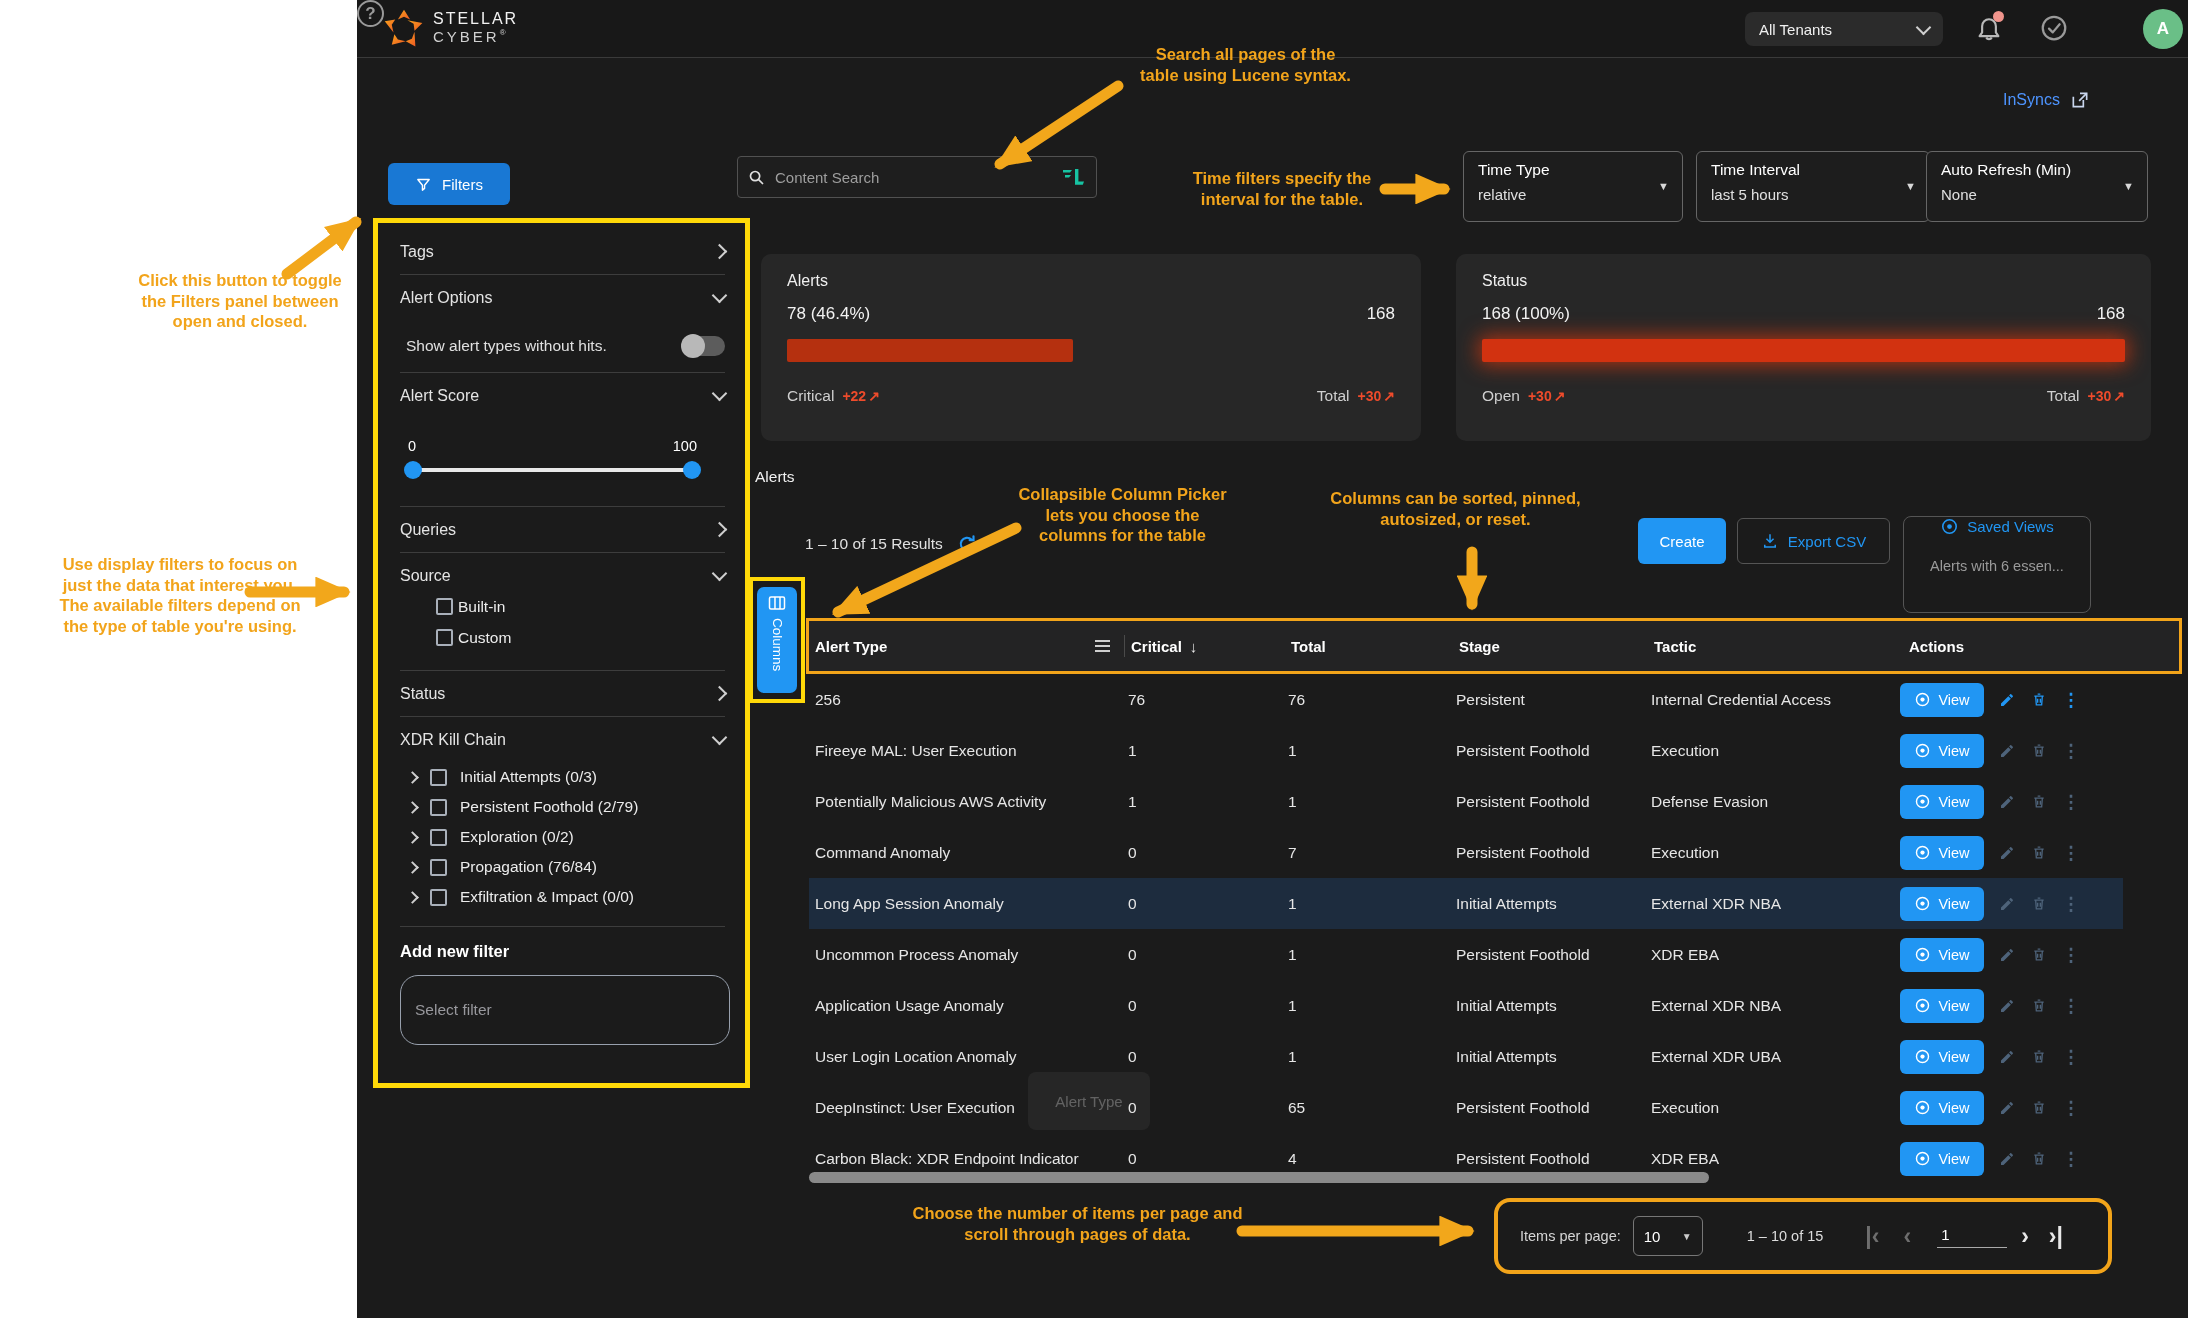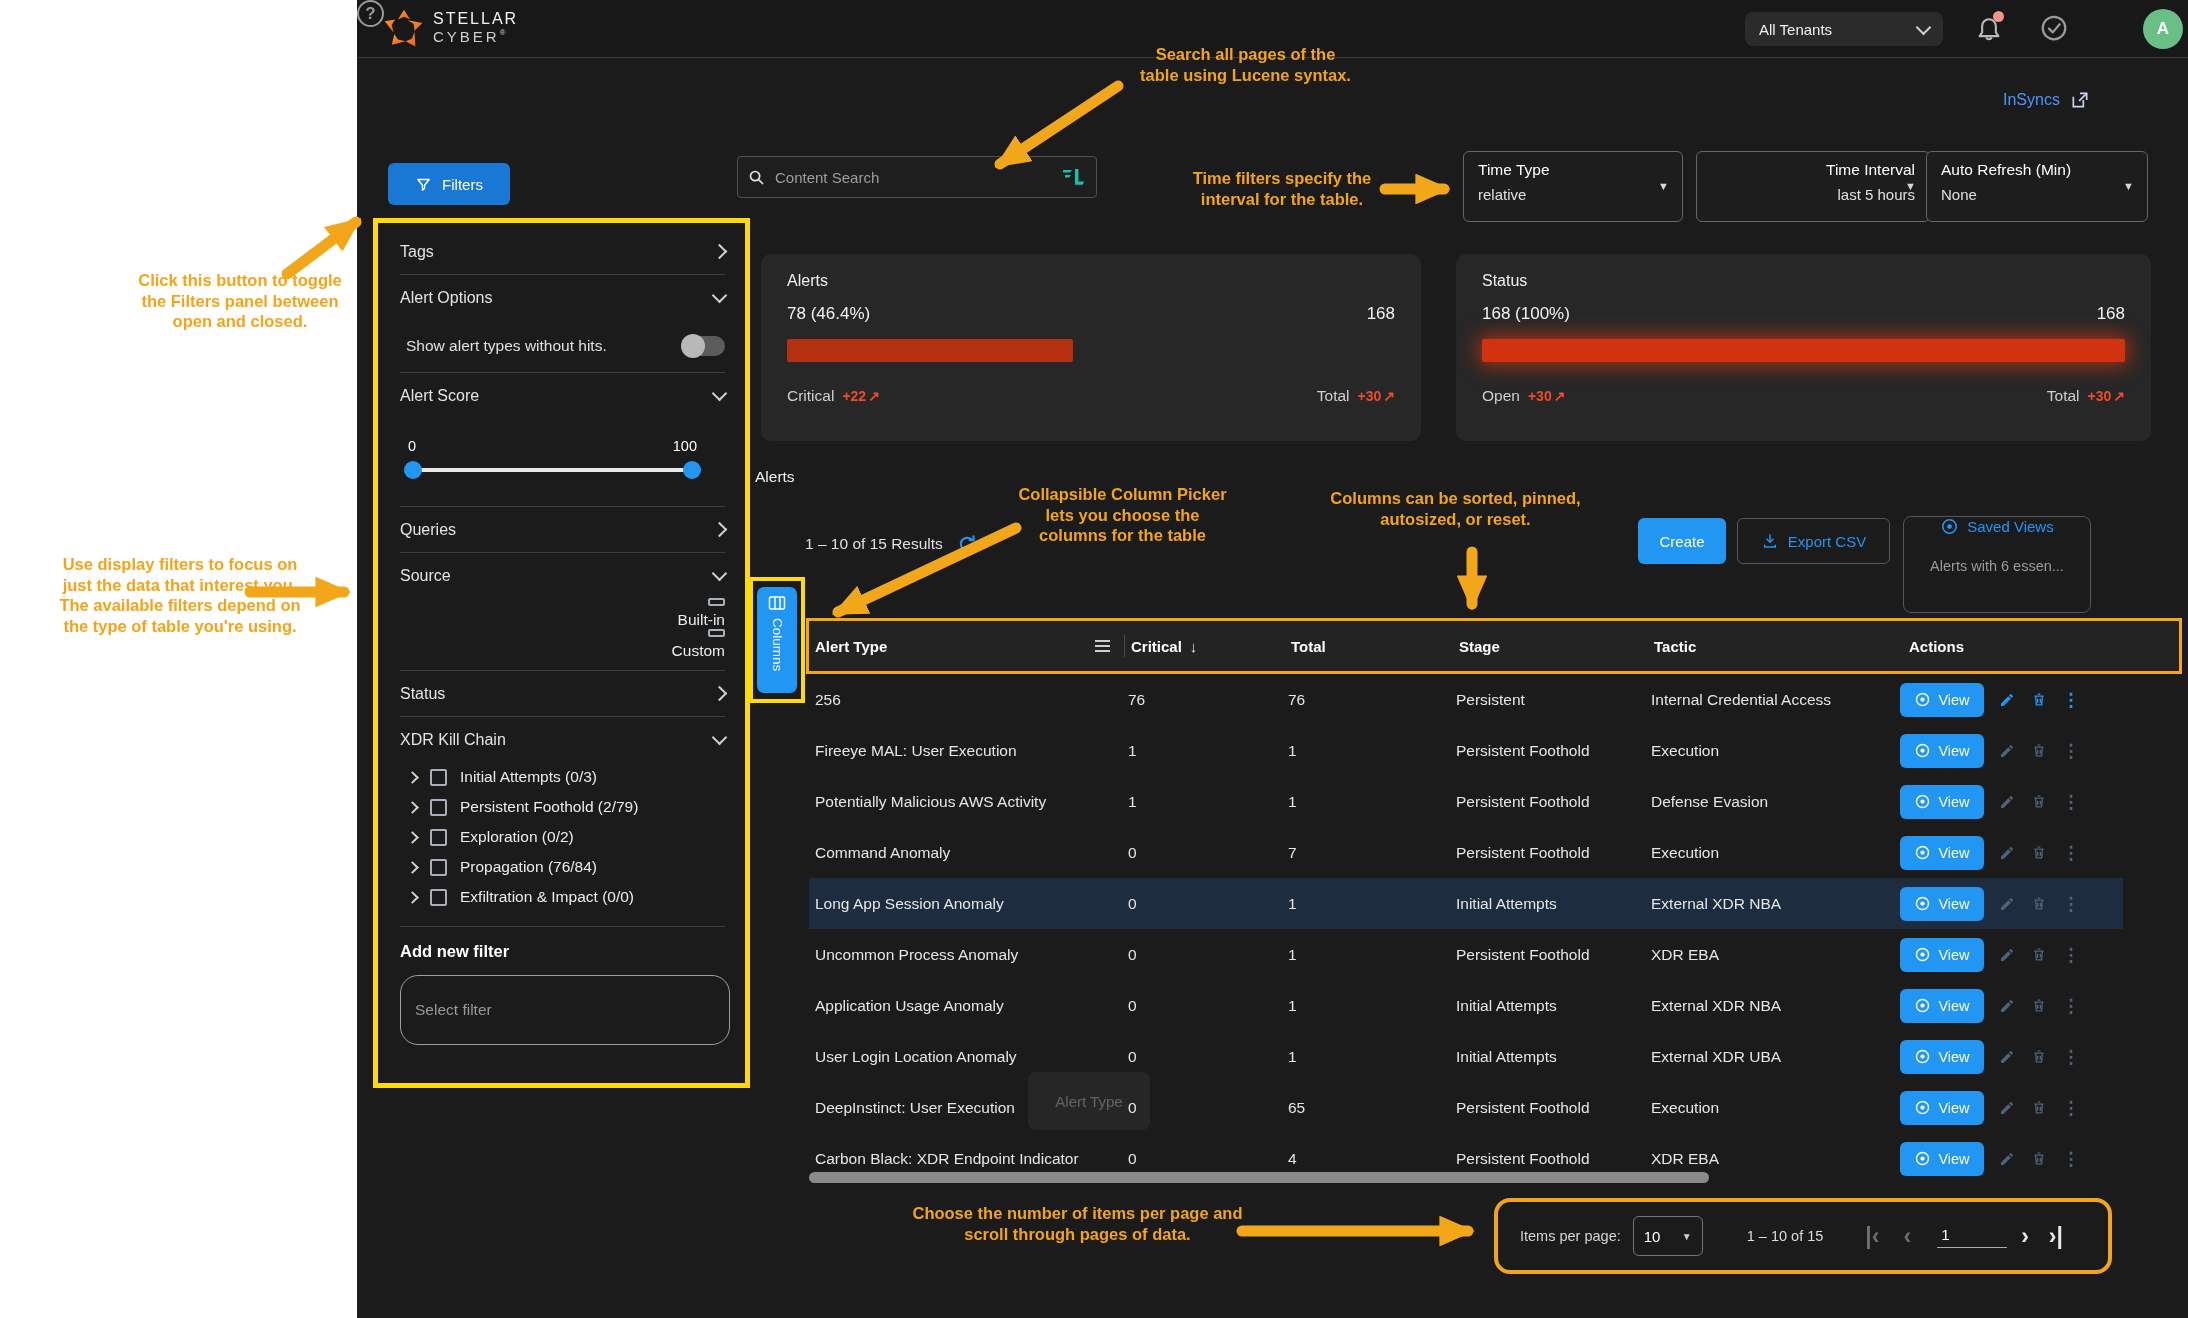--- a/index.html
+++ b/index.html
@@ -56,21 +56,21 @@
   .fsec{display:flex;justify-content:space-between;align-items:center;height:45px;font-size:16px;color:#e4e4e4;cursor:pointer;}
   .fdiv{border-top:1px solid #3d3d3d;}
   .togrow{display:flex;justify-content:space-between;align-items:center;height:52px;padding-left:6px;font-size:15.5px;color:#e0e0e0;}
   .toggle{width:42px;height:20px;background:#5c5c5c;border-radius:10px;position:relative;cursor:pointer;}
   .toggle .knob{position:absolute;left:-2px;top:-2px;width:24px;height:24px;border-radius:50%;background:#b8b8b8;}
   .slider{position:relative;height:86px;margin-top:2px;}
   .slider .minl{position:absolute;left:8px;top:18px;font-size:14.5px;color:#fff;}
   .slider .maxl{position:absolute;right:28px;top:18px;font-size:14.5px;color:#fff;}
   .slider .track{position:absolute;left:10px;right:30px;top:48px;height:4px;background:#e8e8e8;border-radius:2px;}
   .slider .hndl{position:absolute;top:41px;width:18px;height:18px;border-radius:50%;background:#2196f3;cursor:pointer;}
-  .cbrow{display:flex;align-items:flex-end;gap:5px;height:31px;padding-left:36px;font-size:15.5px;color:#ececec;cursor:pointer;flex-direction:column;}
+  .cbrow{display:flex;align-items:flex-start;gap:5px;height:31px;padding-left:36px;font-size:15.5px;color:#ececec;cursor:pointer;}
   .cbx{display:inline-block;width:17px;height:17px;border:2px solid #a9b0ba;border-radius:2px;box-sizing:border-box;background:transparent;}
   .kcrow{display:flex;align-items:center;gap:13px;height:30px;padding-left:8px;font-size:15.5px;color:#ececec;cursor:pointer;}
   .addnew{font-size:16.5px;font-weight:bold;color:#fff;height:48px;display:flex;align-items:center;}
   .selfilter{width:330px;height:70px;border:1px solid #98a0ad;border-radius:18px;background:transparent;
     box-sizing:border-box;color:#e8e8e8;font-size:15.5px;padding:0 14px;font-family:inherit;outline:none;}
   .selfilter::placeholder{color:#98989d;}
   
   .tbl-title{position:absolute;left:755px;top:468px;font-size:15.5px;color:#f0f0f0;}
   .results{position:absolute;left:805px;top:534px;display:flex;align-items:center;gap:14px;font-size:15.5px;color:#e0e0e0;}
   .btn-create{position:absolute;left:1638px;top:518px;width:88px;height:46px;background:#2196f3;border-radius:6px;
@@ -193,21 +193,21 @@
       <path fill="#17c3a2" d="M1 3h9l-2 2.6H1zM3 8h6l-2 2.6H3z"></path>
       <path fill="#17c3a2" d="M13 2h3.4v12.4H22l-1.2 3.4H13z"></path>
     </svg>
   </div>
 
   <div class="tbox" style="left:1463px;width:220px;">
     <div class="tlabel">Time Type</div>
     <div class="tvalue">relative</div>
     <span class="dd">▼</span>
   </div>
-  <div class="tbox" style="left:1696px;width:234px;text-align:right;">
+  <div class="tbox" style="left:1696px;width:234px;">
     <div class="tlabel">Time Interval</div>
     <div class="tvalue">last 5 hours</div>
     <span class="dd">▼</span>
   </div>
   <div class="tbox" style="left:1926px;width:222px;">
     <div class="tlabel">Auto Refresh (Min)</div>
     <div class="tvalue">None</div>
     <span class="dd">▼</span>
   </div>
 

